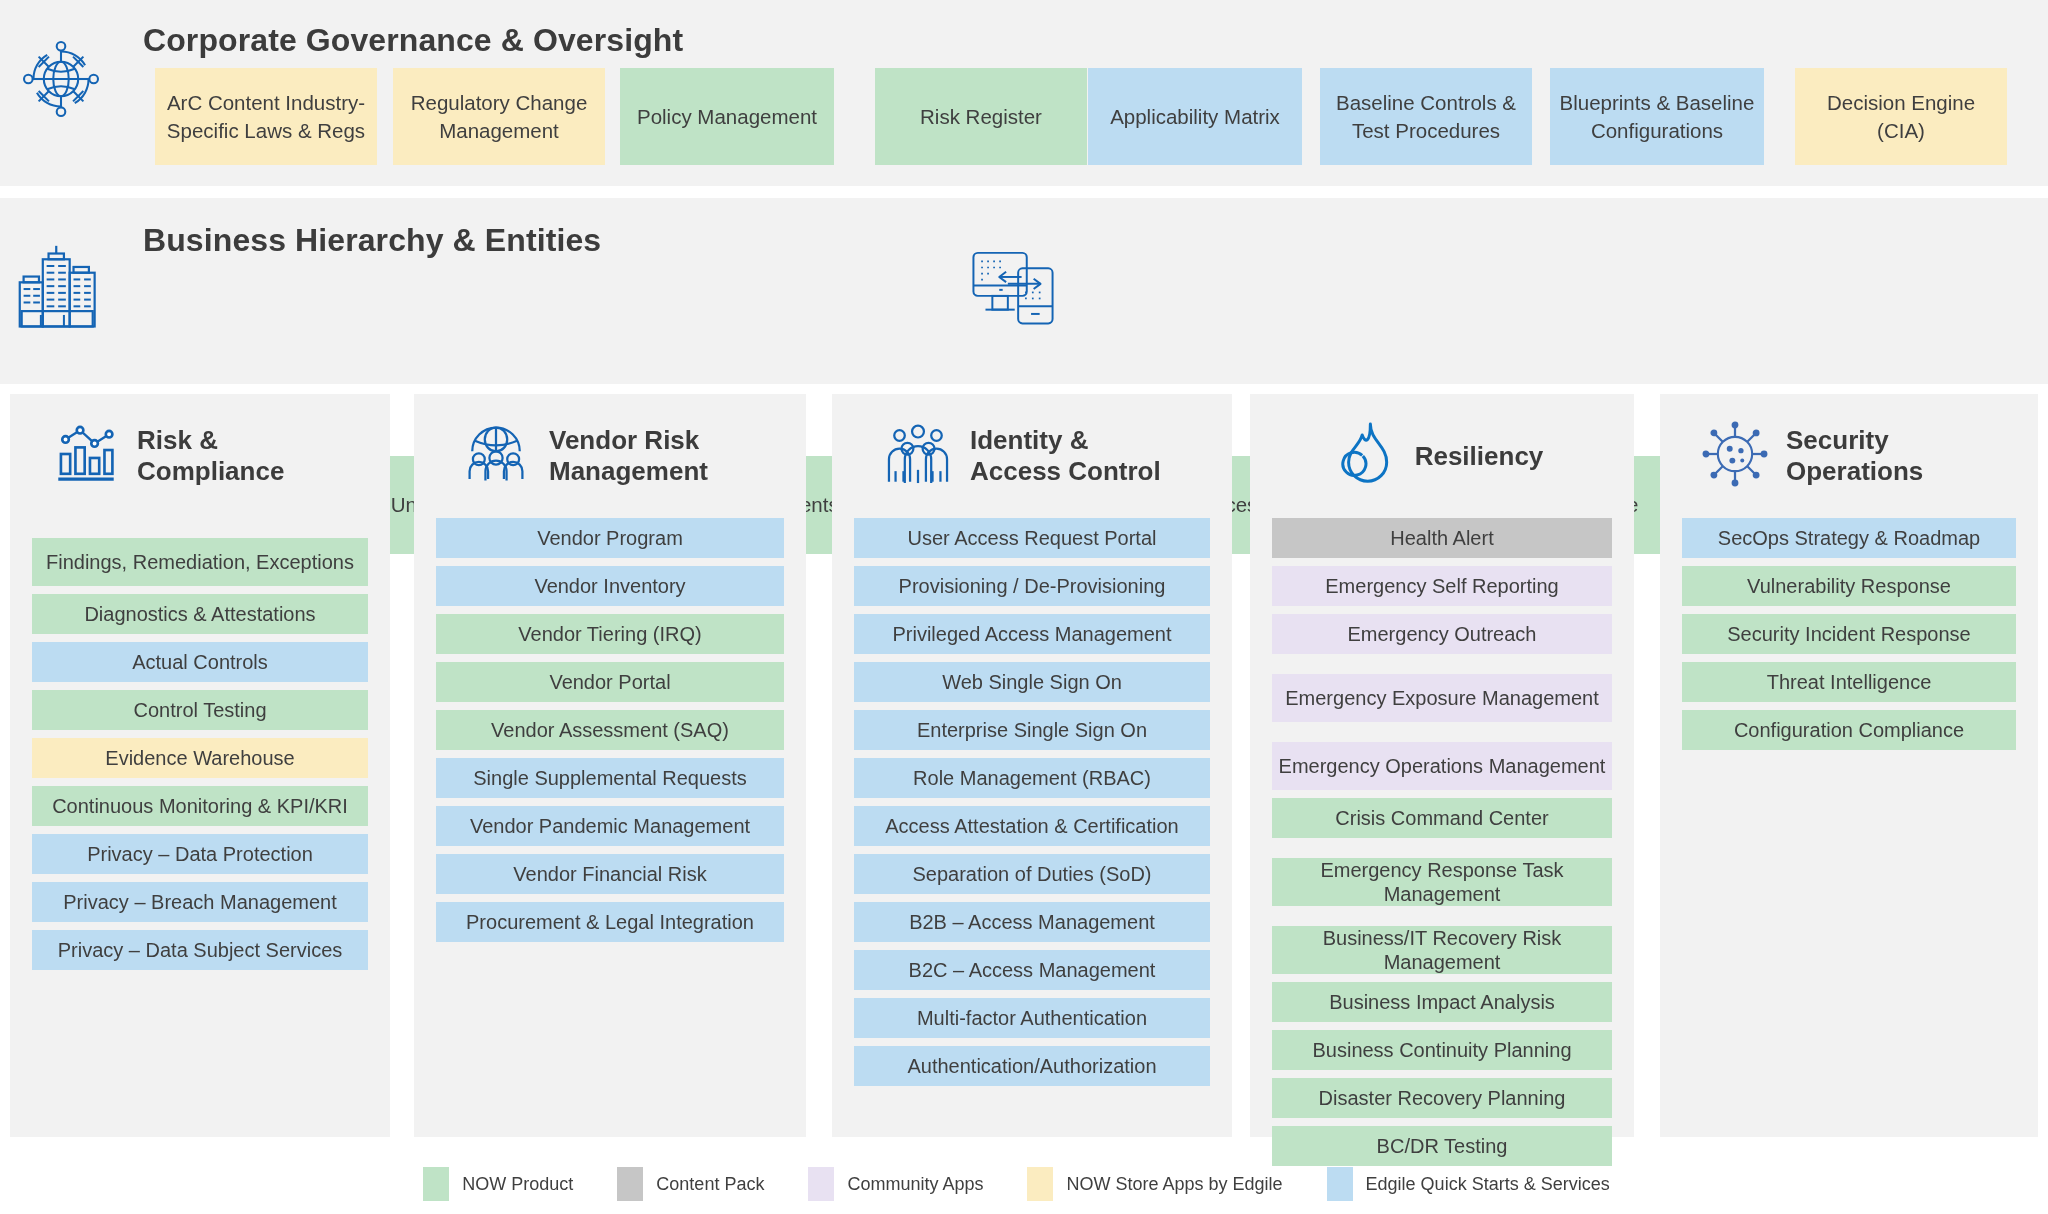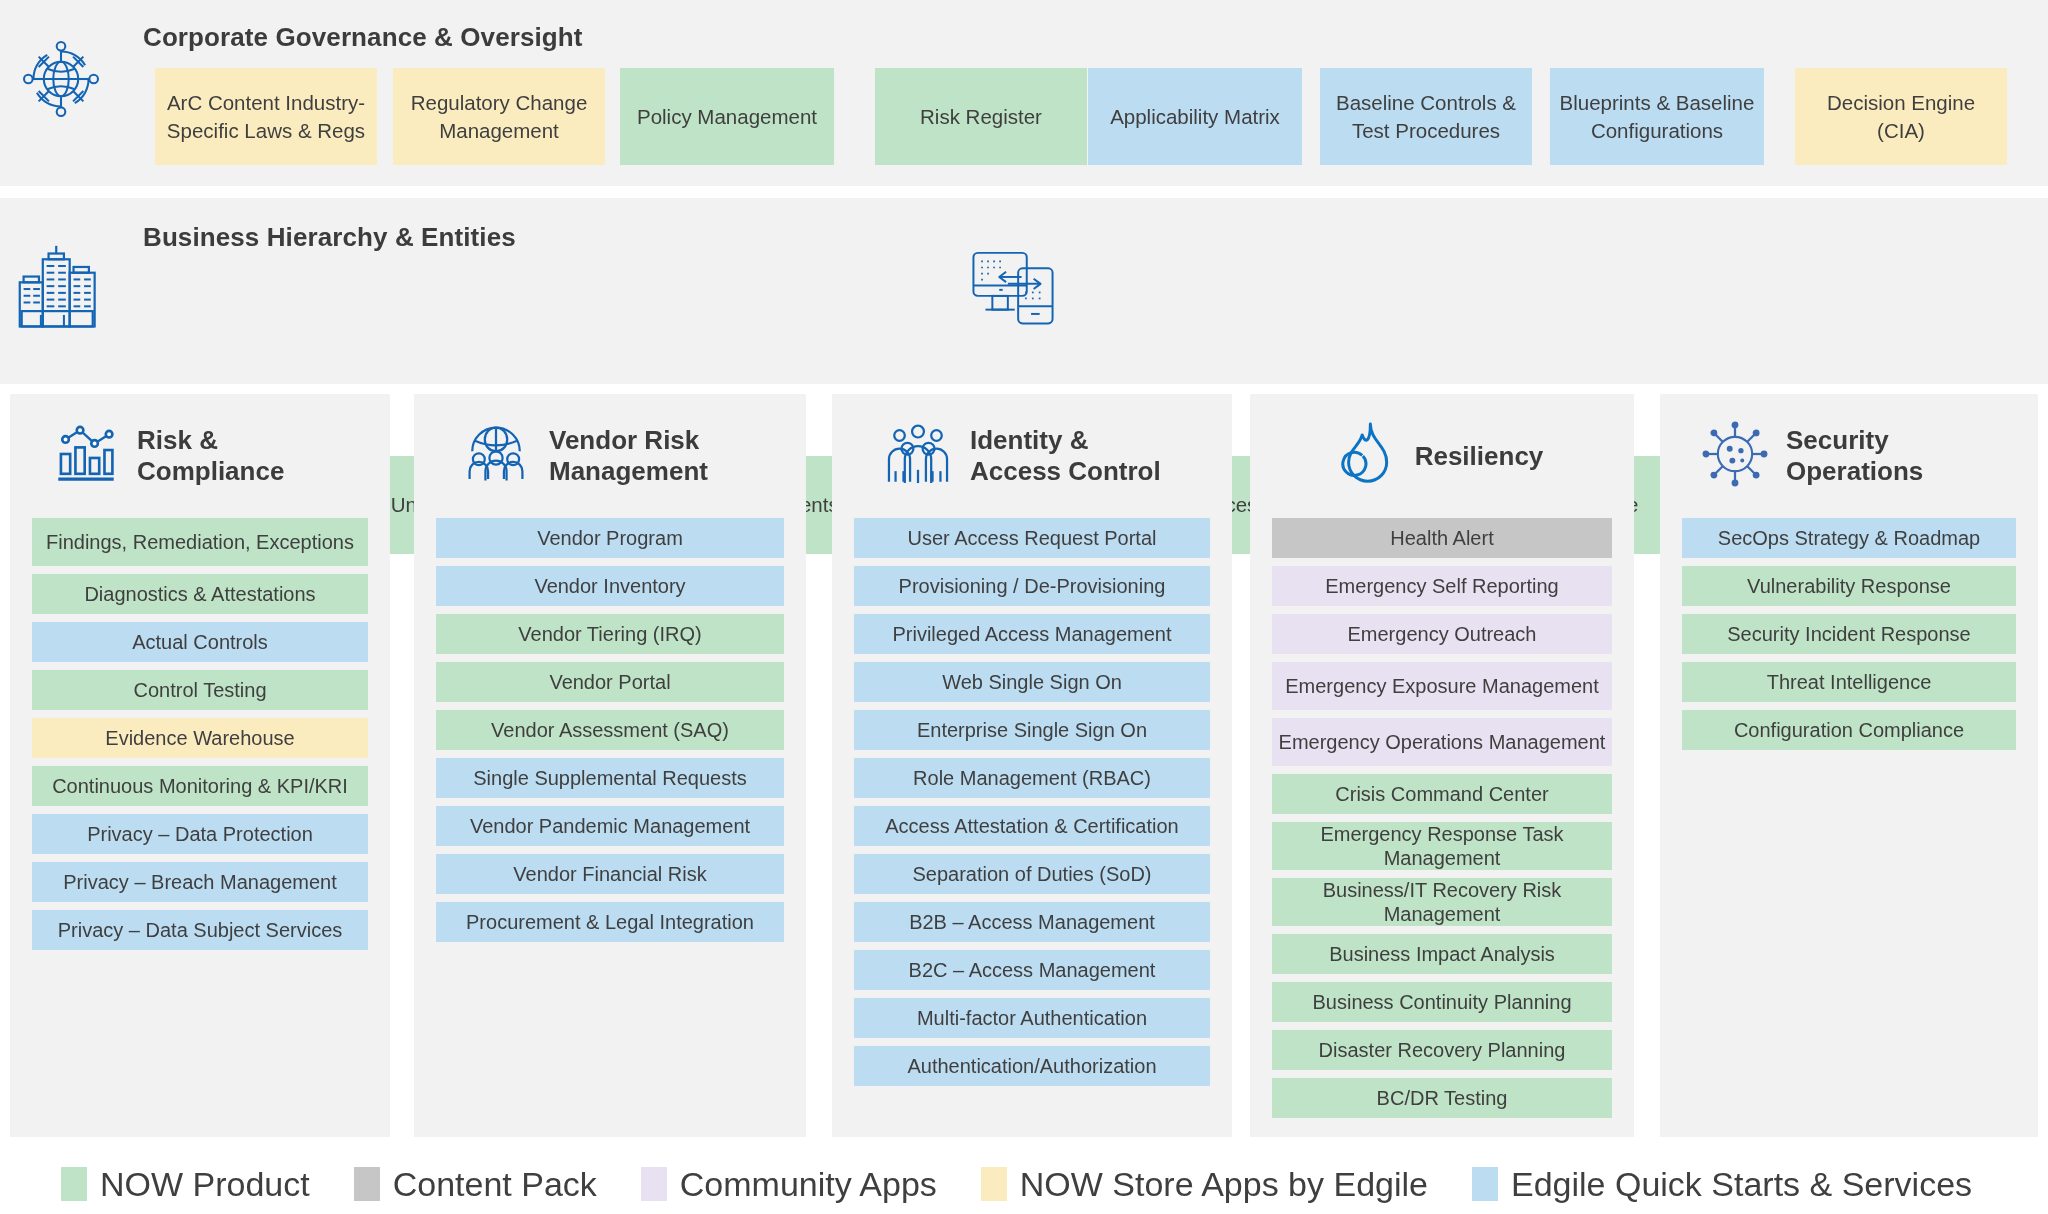--- a/index.html
+++ b/index.html
@@ -27,21 +27,21 @@
     left: 0;
     width: 2048px;
     background: #f2f2f2;
     box-sizing: border-box;
   }
   #band-governance { top: 0; height: 186px; }
   #band-hierarchy  { top: 198px; height: 186px; padding-left: 37px; }
 
   .band-title {
     position: absolute;
-    font-size: 26px;
+    font-size: 32px;
     font-weight: bold;
     color: #3c3c3c;
     letter-spacing: 0.1px;
   }
   #gov-title { left: 143px; top: 22px; }
   #bh-title  { left: 143px; top: 24px; }
 
   .band-icon {
     position: absolute;
     color: #1464b4;
@@ -120,21 +120,21 @@
     align-items: center;
     justify-content: center;
     text-align: center;
     font-size: 20px;
     line-height: 1.2;
     color: #3f3f3f;
     margin-bottom: 8px;
     padding: 3px 4px;
     height: 40px;
   }
-  .item.two-line { height: 48px; }
+  .item.two-line { height: 48px; margin-top: 20px; }
 
   
   #legend {
     position: absolute;
     left: 0;
     top: 1158px;
     width: 2048px;
     height: 52px;
     display: flex;
     align-items: center;
@@ -147,21 +147,21 @@
     gap: 13px;
     margin-right: 44px;
   }
   .legend-item:last-child { margin-right: 15px; }
   .legend-swatch {
     width: 26px;
     height: 34px;
     flex: 0 0 auto;
   }
   .legend-label {
-    font-size: 34px;
+    font-size: 18px;
     color: #3f3f3f;
     white-space: nowrap;
   }
 </style>
 </head>
 <body>
 
 <div class="page">
 
   <div class="band" id="band-governance">

